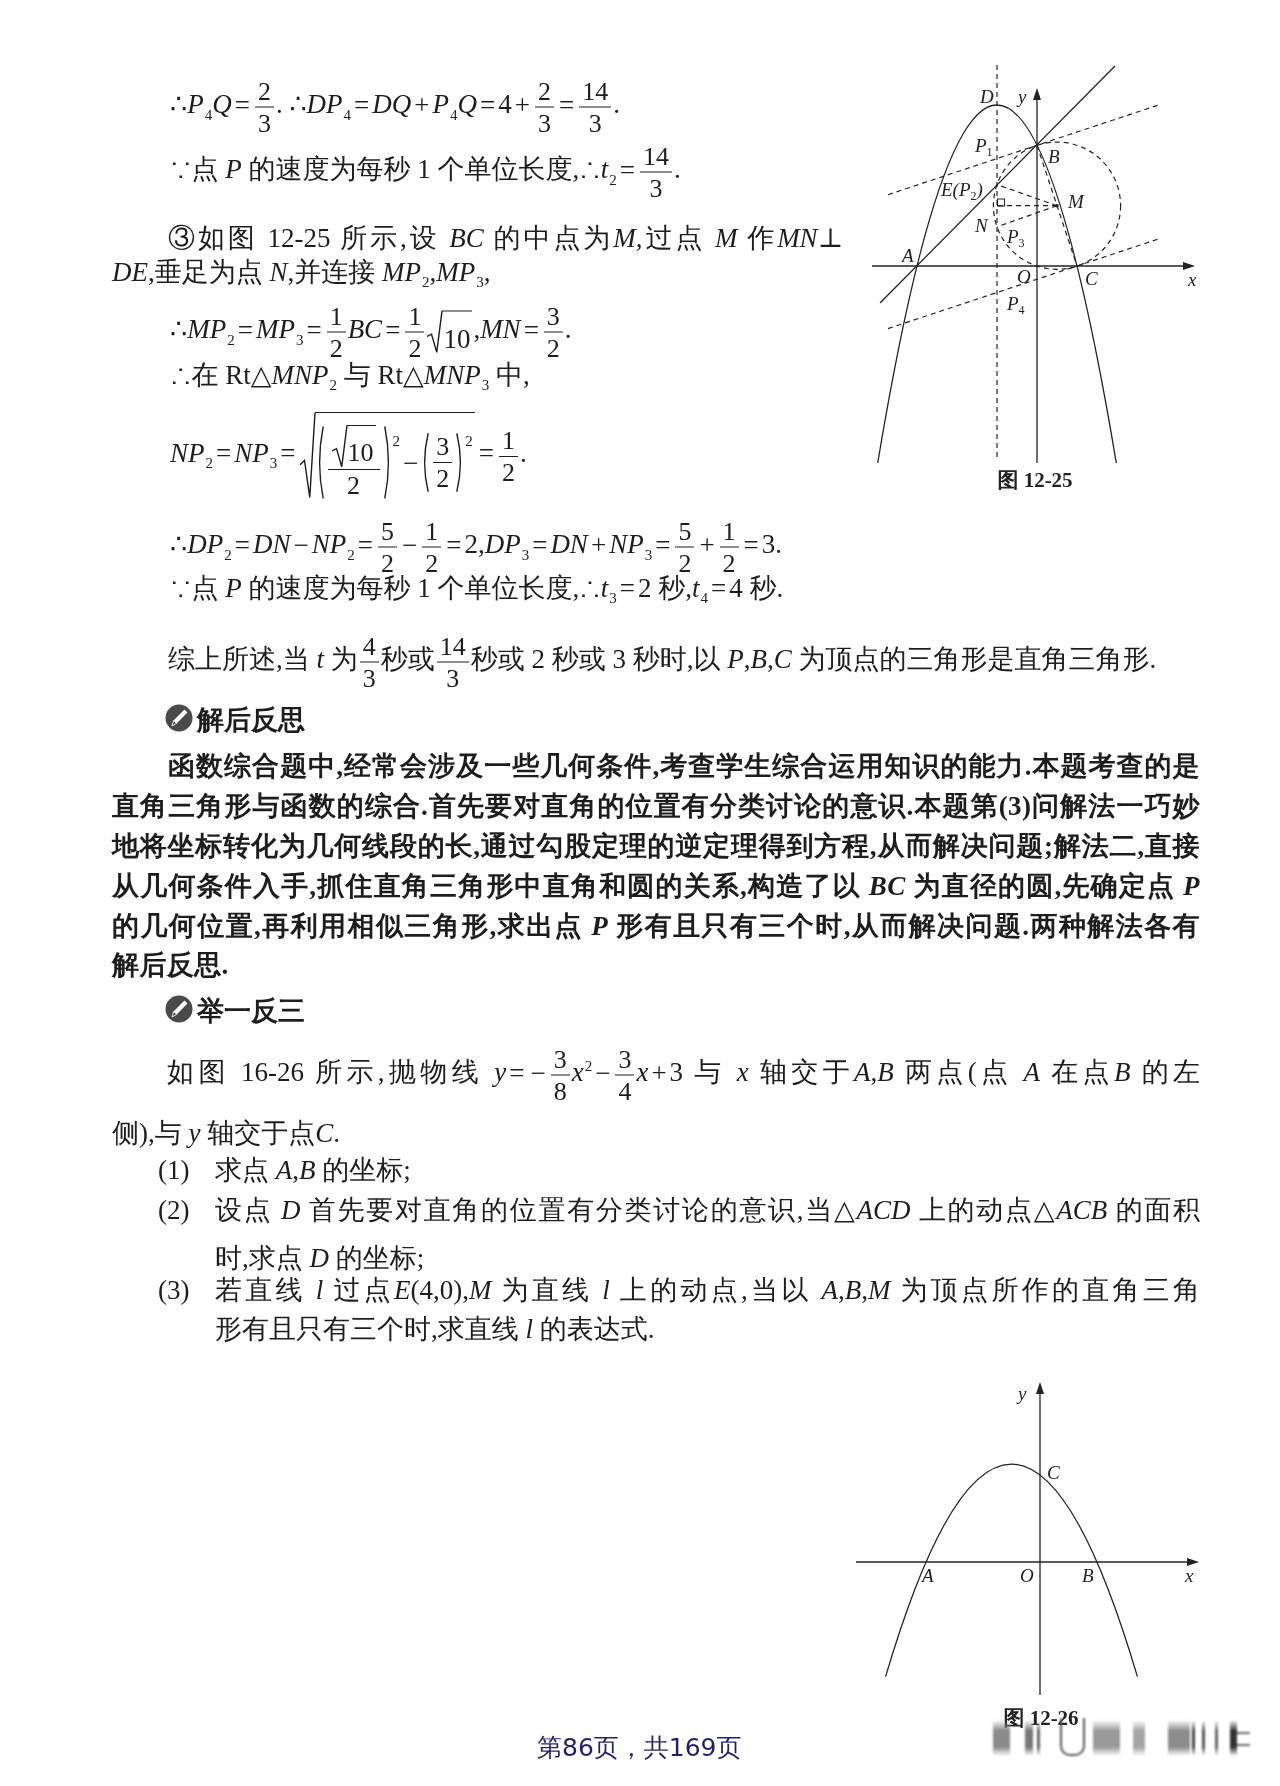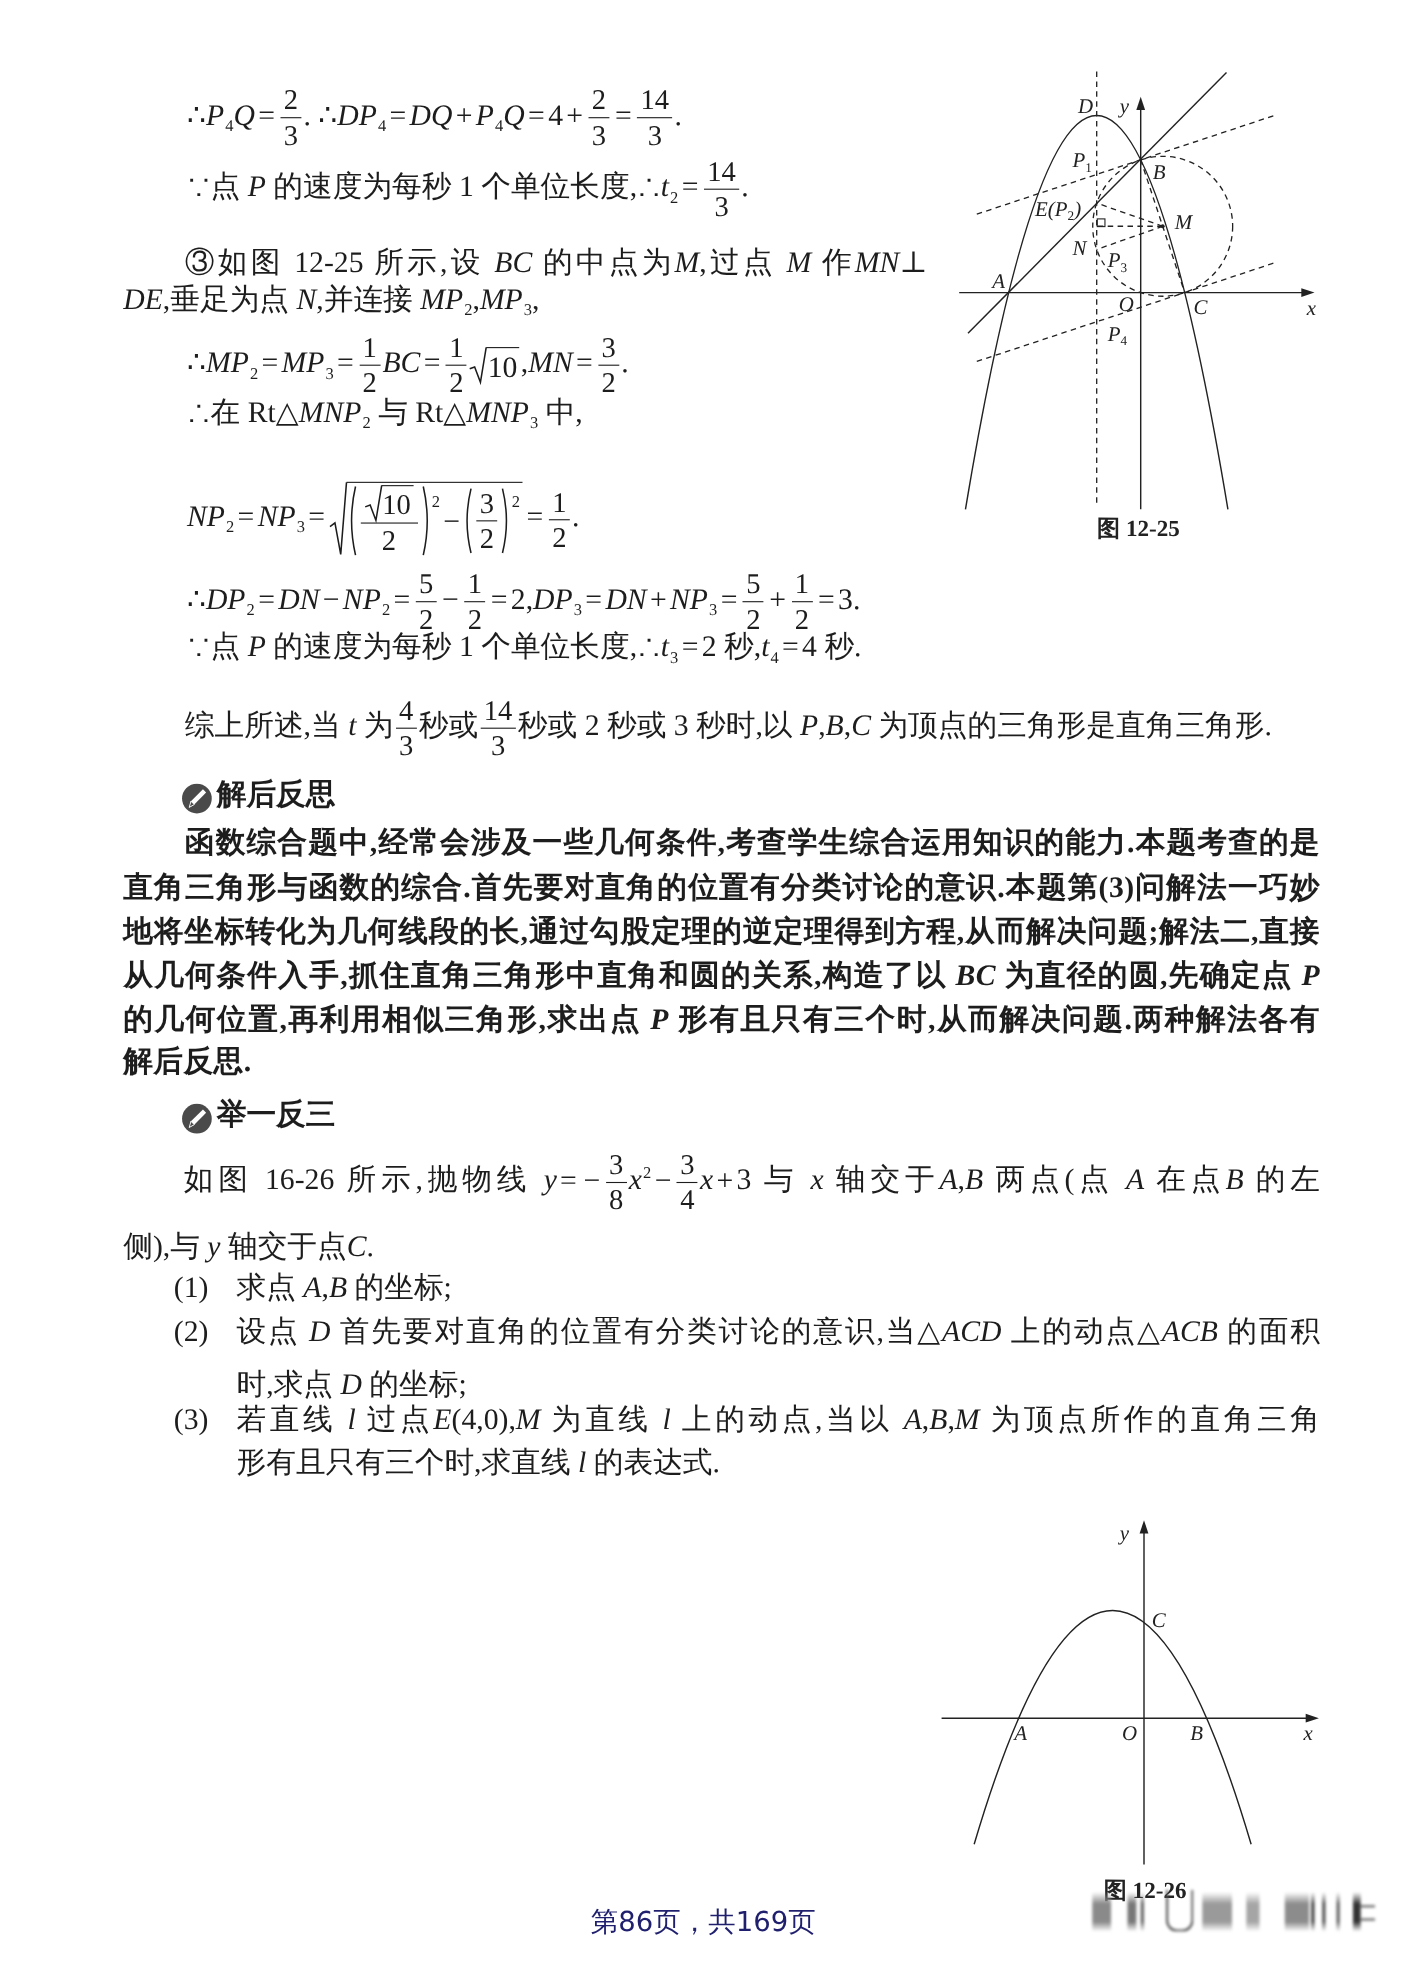--- a/index.html
+++ b/index.html
@@ -23,31 +23,31 @@
   .m-sup { font-size: 15px; vertical-align: 11px; margin-left: 1px; font-style: normal; }
   .m-sup.hi { vertical-align: 24px; align-self: flex-start; margin-top: 1px; }
   .m-frac {
     display: inline-flex; flex-direction: column; align-items: stretch;
     vertical-align: middle; text-align: center; margin: 0 2px;
     font-size: 26px; line-height: 29px;
   }
   .m-frac > .num { display: flex; justify-content: center; align-items: center; border-bottom: 1.5px solid #1d1d1d; padding: 0 3px 1px; }
   .m-frac > .den { display: flex; justify-content: center; align-items: center; padding: 1px 3px 0; }
   .m-sqrt { display: inline-flex; align-items: stretch; vertical-align: middle; line-height: 30px; margin: 0 1px; }
-  .m-sqrt > .rc { display: inline-flex; align-items: center; border-top: 1.5px solid #1d1d1d; padding: 2px 2px 0 1px; }
+  .m-sqrt > .rc { display: inline-flex; align-items: center; border-top: 1.5px solid #1d1d1d; padding: 12px 2px 0 1px; }
   .m-paren { display: inline-flex; align-items: stretch; vertical-align: middle; }
   .m-paren > .pc { display: inline-flex; align-items: center; padding: 0 1px; }
   .sw { position: relative; display: block; flex: none; align-self: stretch; width: 9px; }
   .sw.rad { width: 15px; }
   .sw svg { position: absolute; left: 0; top: 0; width: 100%; height: 100%; overflow: visible; }
 
   
   .heading {
-    font-family: Liberation Sans, sans-serif; font-weight: bold;
-    font-size: 27px; display: flex; align-items: flex-end; gap: 4px;
+    font-family: Liberation Mono, monospace; font-weight: bold;
+    font-size: 27px; display: flex; align-items: flex-start; gap: 4px;
   }
   .hicon { display: inline-block; width: 28px; height: 28px; }
   .qlabel { position: absolute; font-size: 27px; line-height: 36px; transform: translateY(-50%); white-space: nowrap; }
 
   
   .fig { position: absolute; overflow: visible; }
   .lbl { font-family: "Liberation Serif", "DejaVu Serif", serif; font-style: italic; font-size: 19px; fill: #222; }
   .lsub { font-size: 12px; font-style: normal; }
   .cap { font-family: "Liberation Serif", "DejaVu Serif", serif; font-weight: bold; font-size: 21px; fill: #222; }
 
@@ -123,21 +123,21 @@
       </span>
     </span><span class="m-t">,</span><span class="m-i">MN</span><span class="m-op">=</span><span class="m-frac">
       <span class="num">
         <span class="m-t">3</span>
       </span>
       <span class="den">
         <span class="m-t">2</span>
       </span>
     </span><span class="m-t">.</span></div>
 <div class="ln" style="left:170px;top:380px"><span class="m-t">∴在 Rt△</span><span class="m-i">MNP</span><span class="m-sub">2</span><span class="m-t"> 与 Rt△</span><span class="m-i">MNP</span><span class="m-sub">3</span><span class="m-t"> 中,</span></div>
-<div class="ln" style="left:170px;top:472px"><span class="m-i">NP</span><span class="m-sub">2</span><span class="m-op">=</span><span class="m-i">NP</span><span class="m-sub">3</span><span class="m-op">=</span><span class="m-sqrt">
+<div class="ln" style="left:170px;top:456px"><span class="m-i">NP</span><span class="m-sub">2</span><span class="m-op">=</span><span class="m-i">NP</span><span class="m-sub">3</span><span class="m-op">=</span><span class="m-sqrt">
       <span class="sw rad">
         <svg viewBox="0 0 10 100" preserveAspectRatio="none">
           <path d="M0,60 L3,55 L6.5,97 L10,0.8" fill="none" stroke="#1d1d1d" stroke-width="1.4" vector-effect="non-scaling-stroke"></path>
         </svg>
       </span>
       <span class="rc">
         <span class="m-paren">
           <span class="sw par">
             <svg viewBox="0 0 10 100" preserveAspectRatio="none">
               <path d="M8,2 Q0,50 8,98" fill="none" stroke="#1d1d1d" stroke-width="1.4" vector-effect="non-scaling-stroke"></path>

